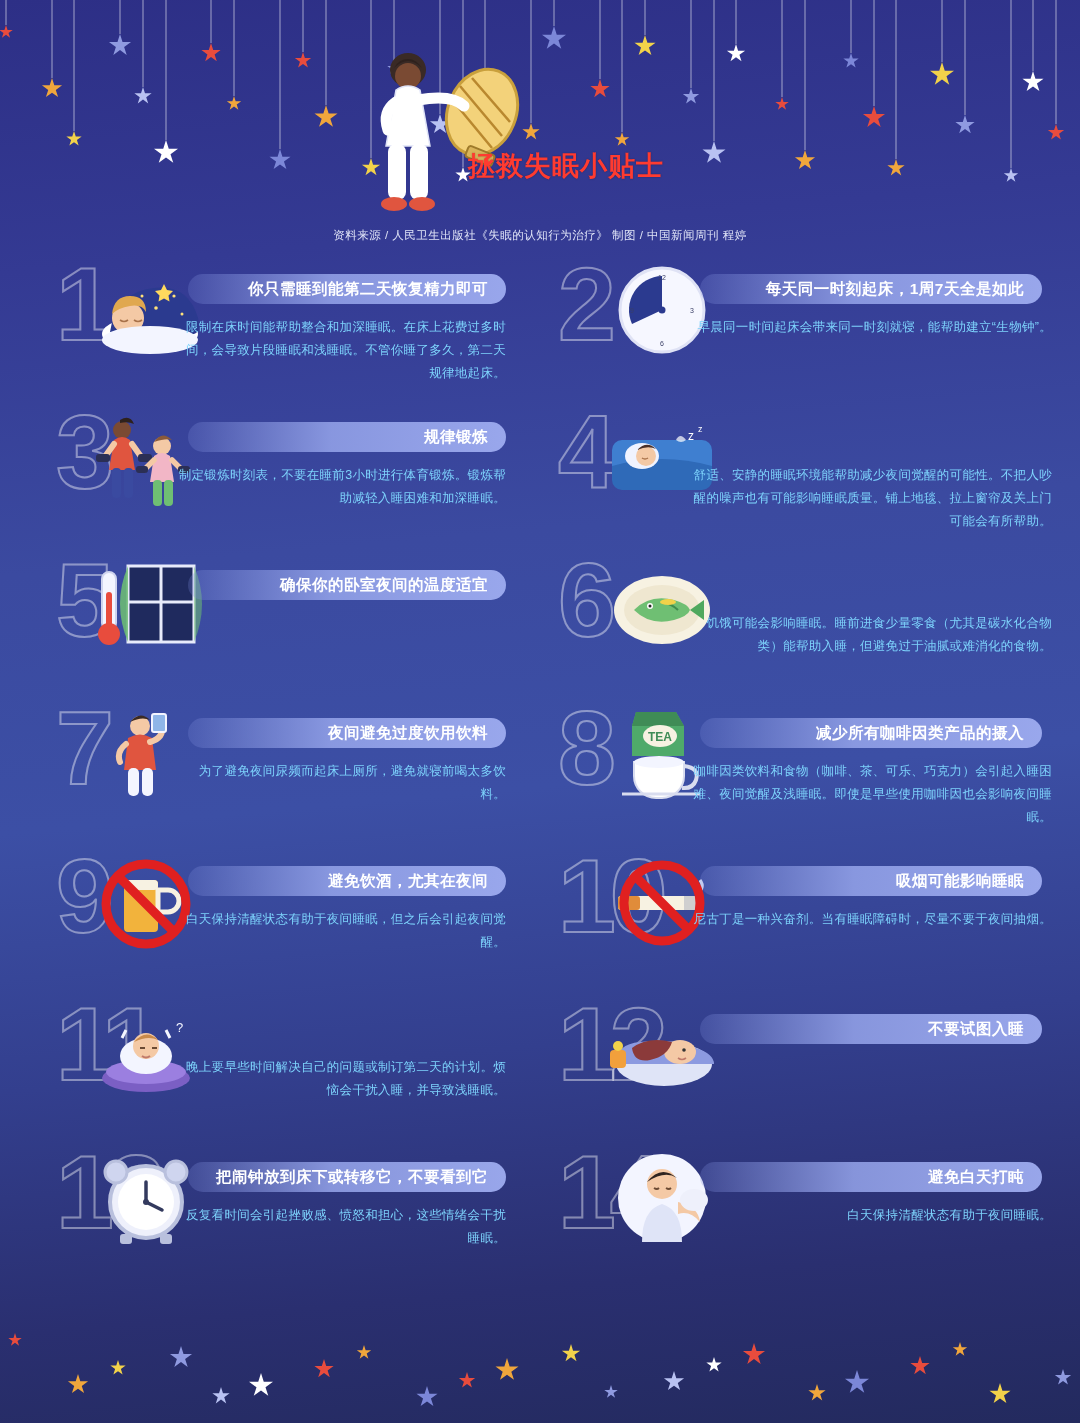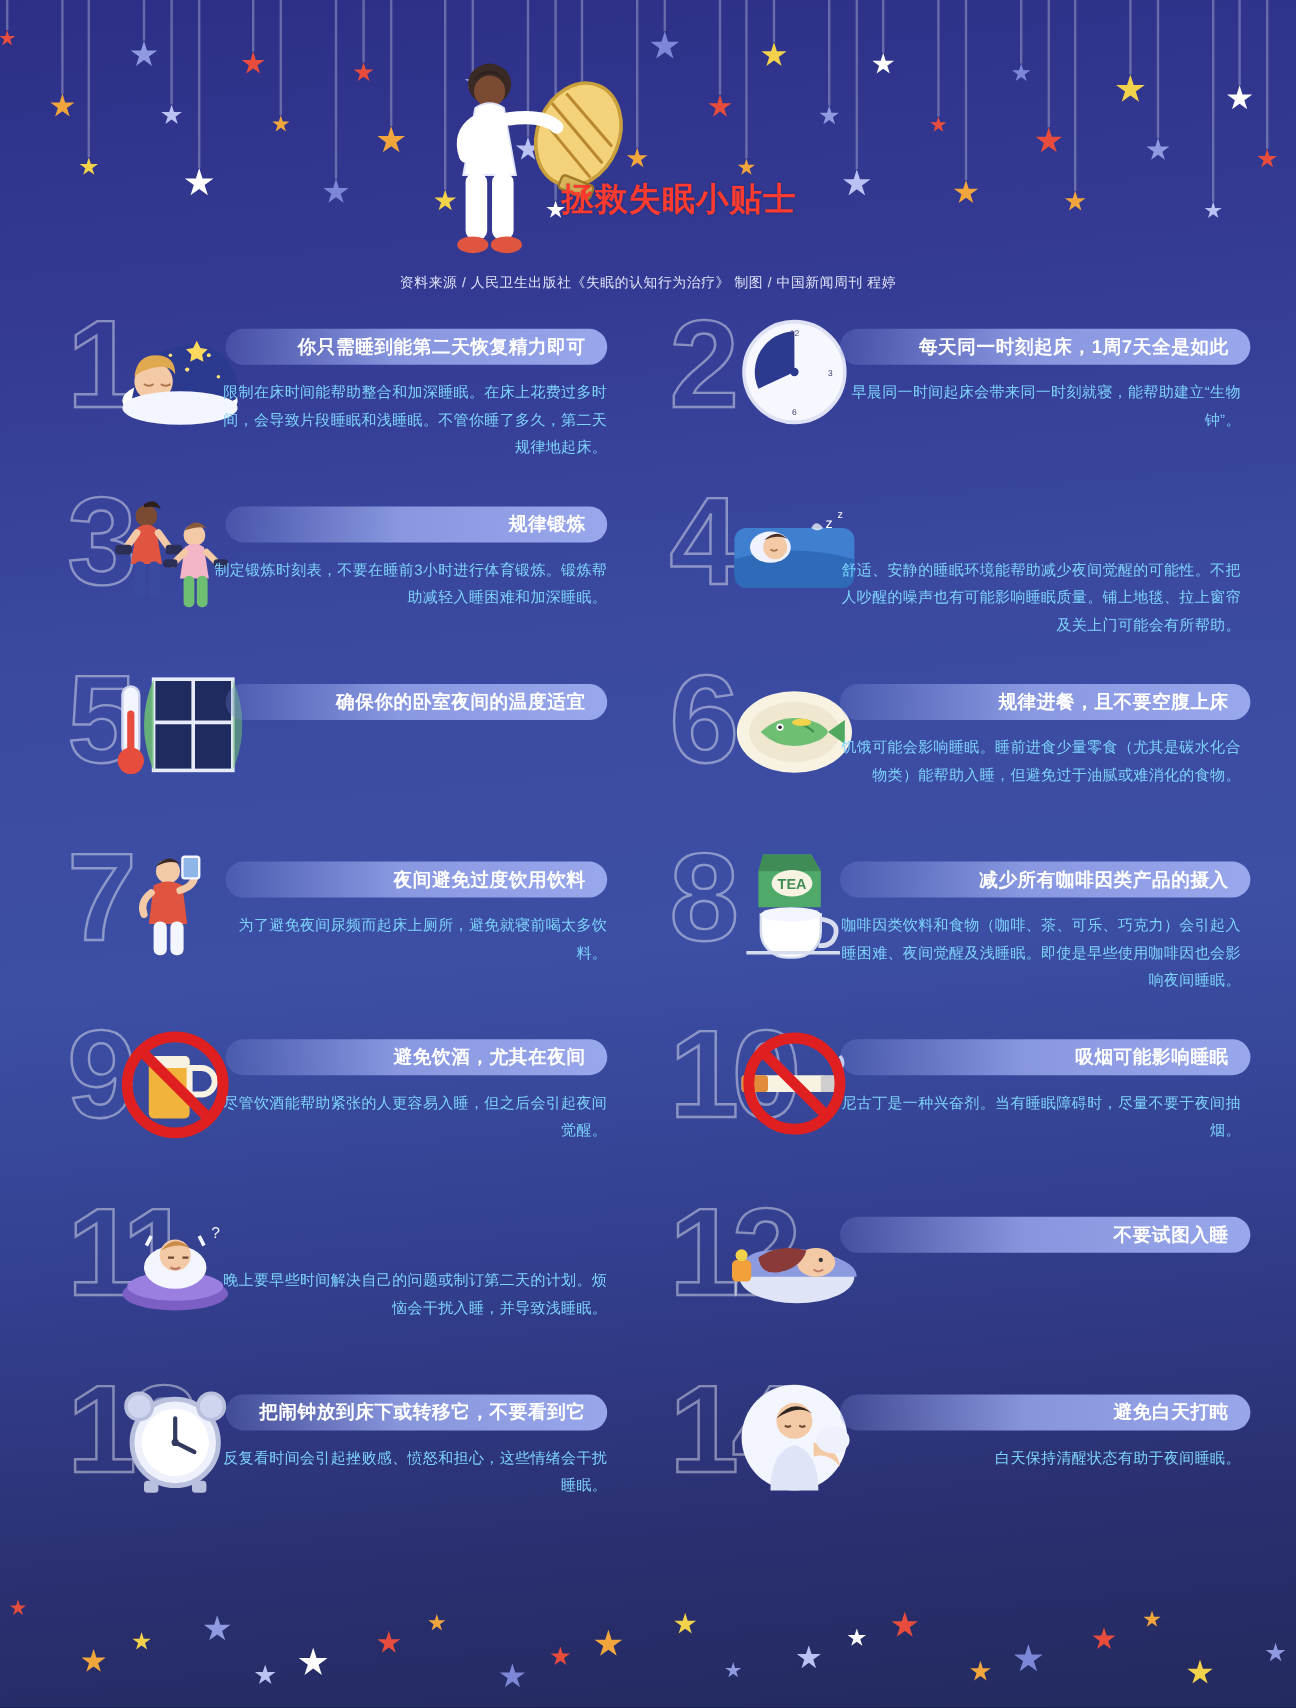--- a/index.html
+++ b/index.html
@@ -122,21 +122,21 @@
   .body-text {
     position: absolute;
     top: 60px;
     font-size: 12.5px;
     line-height: 23px;
     color: #7dd3fc;
     text-align: right;
     letter-spacing: 0.3px;
   }
   .tip.left .body-text { left: 150px; right: 34px; }
-  .tip.right .body-text { left: 150px; right: 18px; }
+  .tip.right .body-text { left: 150px; right: 0; }
 
   
   .ill { width: 100%; height: 100%; display: block; }
 
   .footer-space { height: 40px; }
 </style>
 </head>
 <body>
 
 <div class="starfield top-stars" id="topStars">
@@ -485,21 +485,20 @@
           <ellipse cx="56" cy="52" rx="48" ry="34" fill="#f7f2e2"></ellipse>
           <ellipse cx="56" cy="52" rx="38" ry="25" fill="#efe7d0"></ellipse>
           <path d="M28 52 q16 -16 40 -10 q14 4 16 10 q-2 6 -16 10 q-24 6 -40 -10z" fill="#6fbf73"></path>
           <path d="M84 52 l14 -10 v20z" fill="#4fa85e"></path>
           <circle cx="44" cy="48" r="3" fill="#ffffff"></circle>
           <circle cx="44" cy="48" r="1.5" fill="#222"></circle>
           <path d="M56 44 q10 2 16 8" stroke="#3f8c4d" stroke-width="2" fill="none"></path>
           <ellipse cx="62" cy="44" rx="8" ry="3" fill="#f2d24a"></ellipse>
         </svg>
       </div>
-      <div class="title-bar">规律进餐，且不要空腹上床</div>
       <div class="body-text">饥饿可能会影响睡眠。睡前进食少量零食（尤其是碳水化合物类）能帮助入睡，但避免过于油腻或难消化的食物。</div>
     </div>
     <div class="tip left">
       <div class="num">7</div>
       <div class="icon-box">
         <svg class="ill" viewBox="0 0 112 98">
           <circle cx="50" cy="20" r="10" fill="#f4c9a5"></circle>
           <path d="M40 16 q10 -12 20 -2 q-8 -4 -20 2z" fill="#3a2a25"></path>
           <path d="M38 32 q12 -7 24 0 l4 32 h-32z" fill="#e0553f"></path>
           <rect x="38" y="62" width="11" height="28" rx="5" fill="#f3f5ff"></rect>
@@ -534,21 +533,21 @@
       <div class="icon-box">
         <svg class="ill" viewBox="0 0 112 98">
           <rect x="34" y="26" width="34" height="52" rx="4" fill="#f2b33c"></rect>
           <rect x="34" y="26" width="34" height="10" rx="4" fill="#f7f2e2"></rect>
           <path d="M68 36 h10 a8 8 0 0 1 0 22 h-10z" fill="none" stroke="#f7f2e2" stroke-width="5"></path>
           <circle cx="56" cy="50" r="40" fill="none" stroke="#e02020" stroke-width="9"></circle>
           <line x1="28" y1="22" x2="84" y2="78" stroke="#e02020" stroke-width="9"></line>
         </svg>
       </div>
       <div class="title-bar">避免饮酒，尤其在夜间</div>
-      <div class="body-text">尽管饮酒能帮助紧张的人更容易入睡，但之后会引起夜间觉醒。</div>
+      <div class="body-text">白天保持清醒状态有助于夜间睡眠，但之后会引起夜间觉醒。</div>
     </div>
     <div class="tip right wide-num">
       <div class="num">10</div>
       <div class="icon-box">
         <svg class="ill" viewBox="0 0 112 98">
           <rect x="12" y="42" width="70" height="14" rx="3" fill="#f7f2e2"></rect>
           <rect x="12" y="42" width="22" height="14" rx="3" fill="#e08c3a"></rect>
           <rect x="78" y="42" width="12" height="14" fill="#cfcfcf"></rect>
           <path d="M90 40 q10 -6 4 -14" stroke="#dfe3f7" stroke-width="3" fill="none"></path>
           <circle cx="56" cy="49" r="38" fill="none" stroke="#e02020" stroke-width="9"></circle>

